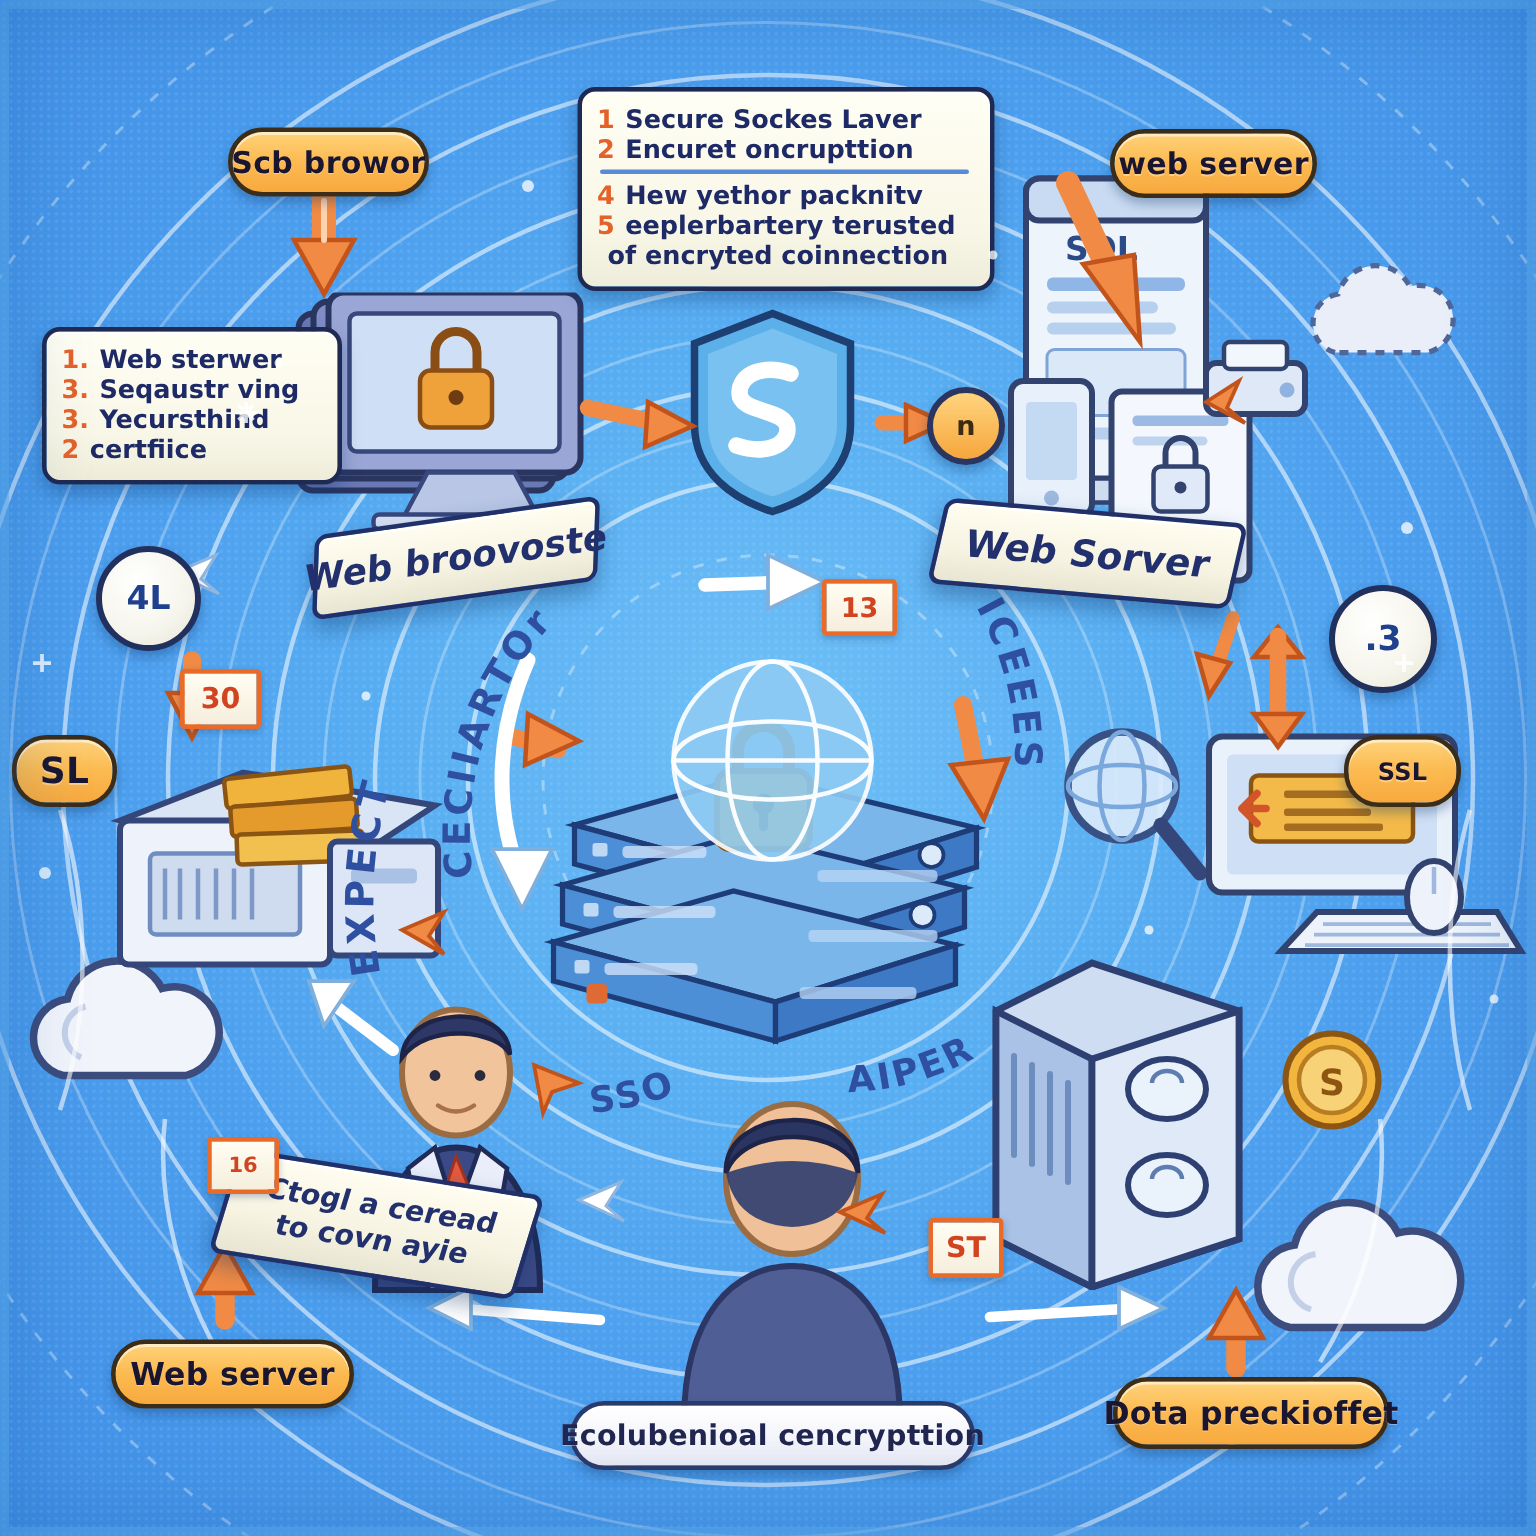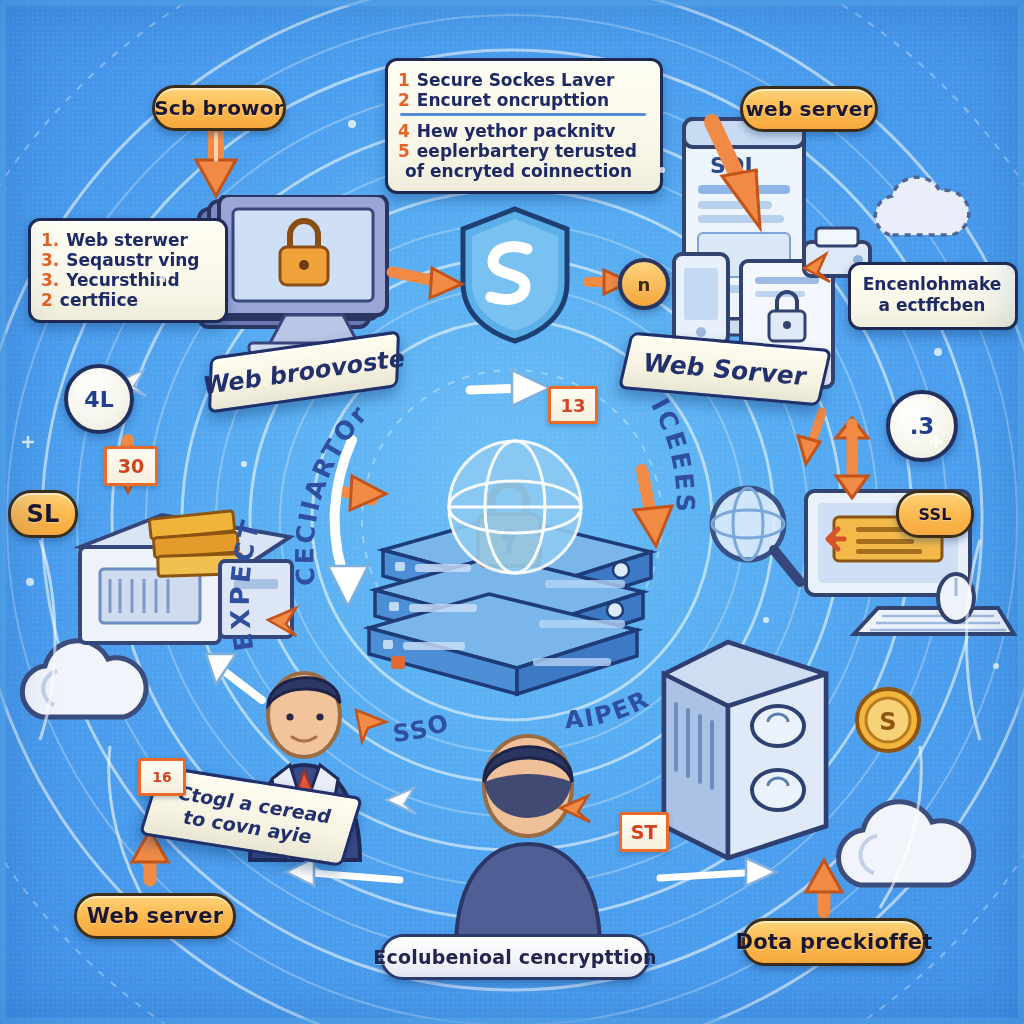--- a/index.html
+++ b/index.html
@@ -532,24 +532,20 @@
           <span class="num">3.</span>
           <span>Yecursthind</span>
         </li>
         <li>
           <span class="num">2</span>
           <span>certfiice</span>
         </li>
       </ul>
     </div>
 
-    <div class="card" style="left:848px;top:262px;width:142px;font-size:17px;text-align:center;">
-      <div style="color:#1d2a66;font-weight:700;line-height:1.25;">Encenlohmake</div>
-      <div style="color:#1d2a66;font-weight:700;line-height:1.25;">a ectffcben</div>
-    </div>
 
     <div class="pill" style="left:152px;top:85px;width:128px;height:40px;font-size:20px;">Scb browor</div>
 
     <div class="pill" style="left:740px;top:86px;width:132px;height:40px;font-size:20px;">web server</div>
 
     <div class="pill" style="left:8px;top:490px;width:64px;height:42px;font-size:24px;">SL</div>
 
     <div class="pill" style="left:896px;top:490px;width:72px;height:42px;font-size:16px;">SSL</div>
 
     <div class="pill" style="left:74px;top:893px;width:156px;height:40px;font-size:21px;">Web server</div>
@@ -570,21 +566,21 @@
       <span>to covn ayie</span>
     </div>
 
     <div class="chip" style="left:64px;top:364px;width:62px;height:62px;font-size:22px;">4L</div>
 
     <div class="chip" style="left:886px;top:390px;width:64px;height:64px;font-size:23px;">.3</div>
 
     <div class="chip" style="left:618px;top:258px;width:44px;height:44px;font-size:18px;
          background:linear-gradient(180deg,#ffd47e,#f6a63c);border-color:#2a3560;color:#3a2b12;">n</div>
 
-    <div class="tag" style="left:104px;top:446px;width:48px;height:34px;font-size:19px;
+    <div class="tag" style="left:120px;top:446px;width:48px;height:34px;font-size:19px;
          border-radius:3px;">30</div>
 
     <div class="tag" style="left:548px;top:386px;width:44px;height:32px;font-size:18px;
          border-radius:3px;">13</div>
 
     <div class="tag" style="left:138px;top:758px;width:42px;height:32px;font-size:14px;
          border-radius:3px;">16</div>
 
     <div class="tag" style="left:608px;top:812px;width:44px;height:34px;font-size:19px;
          border-radius:3px;margin-left:11px;">ST</div>

